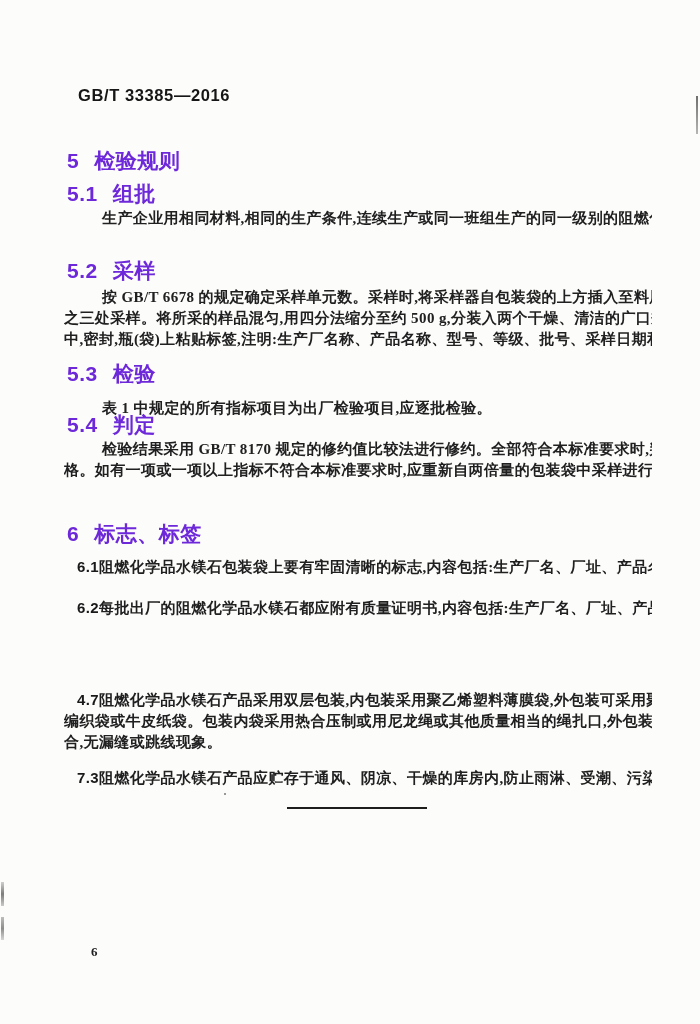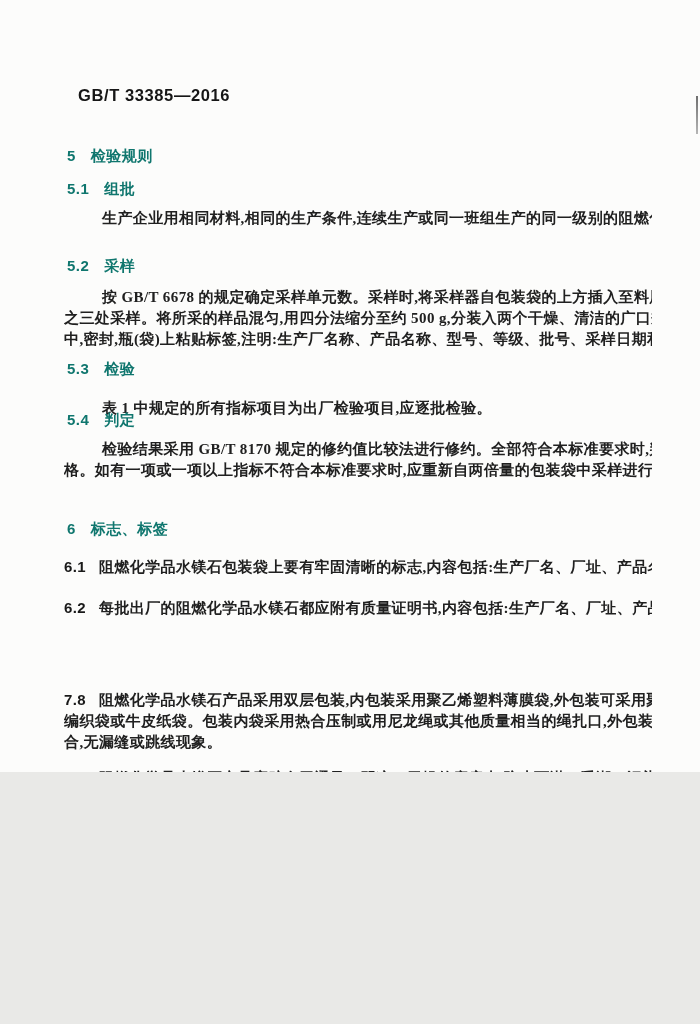--- a/index.html
+++ b/index.html
@@ -1,49 +1,49 @@
 <!DOCTYPE html>
 <html><head>
 <meta charset="utf-8">
 <style>
   html,body{margin:0;padding:0;background:#e9e9e7;}
   .page{
     position:relative;
-    width:700px;height:772px;
+    width:700px;height:1024px;
     background:#fcfcfb;
     overflow:hidden;
     font-family:"Liberation Serif", serif;
     color:#1e1e1e;
   }
   
   .doc-number{
     position:absolute;left:78px;top:86px;
     font-family:"Liberation Sans", sans-serif;
     font-weight:700;font-size:16.5px;letter-spacing:0.6px;
     color:#161616;white-space:nowrap;
   }
   
   .h{
     position:absolute;left:67px;
     font-family:"Liberation Sans", sans-serif;
-    font-weight:700;font-size:15px;letter-spacing:0.5px;
-    color:#0f766e;white-space:nowrap;
+    font-weight:700;font-size:21px;letter-spacing:0.5px;
+    color:#6d28d9;white-space:nowrap;
   }
   .h .num{margin-right:15px;}
   
   .para{position:absolute;left:64px;width:588px;}
   .ln{
     font-size:15px;line-height:21px;font-weight:600;
     letter-spacing:0.4px;white-space:nowrap;overflow:hidden;
     color:#202020;
   }
   .indent{padding-left:38px;}
   .cnum{
     font-family:"Liberation Sans", sans-serif;font-weight:700;
-    display:inline-block;min-width:35px;color:#191919;
+    display:inline-block;min-width:35px;color:#191919;text-align:right;
   }
   
   .end-rule{
     position:absolute;left:287px;top:807px;width:140px;height:2px;
     background:#1d1d1d;
   }
   
   .page-number{
     position:absolute;left:91px;top:944px;
     font-family:"Liberation Serif", serif;
@@ -105,21 +105,21 @@
     <span class="num">6</span><span>标志、标签</span>
   </div>
   <div class="para" style="top:556px">
     <div class="ln"><span class="cnum">6.1</span><span>阻燃化学品水镁石包装袋上要有牢固清晰的标志,内容包括:生产厂名、厂址、产品名称、商标、类</span></div>
   </div>
   <div class="para" style="top:597px">
     <div class="ln"><span class="cnum">6.2</span><span>每批出厂的阻燃化学品水镁石都应附有质量证明书,内容包括:生产厂名、厂址、产品名称、商标、</span></div>
   </div>
 
   <div class="para" style="top:689px">
-    <div class="ln"><span class="cnum">7.8</span><span>阻燃化学品水镁石产品采用双层包装,内包装采用聚乙烯塑料薄膜袋,外包装可采用聚丙烯塑料</span></div>
+    <div class="ln"><span class="cnum">4.7</span><span>阻燃化学品水镁石产品采用双层包装,内包装采用聚乙烯塑料薄膜袋,外包装可采用聚丙烯塑料</span></div>
     <div class="ln">编织袋或牛皮纸袋。包装内袋采用热合压制或用尼龙绳或其他质量相当的绳扎口,外包装袋应牢固缝</div>
     <div class="ln">合,无漏缝或跳线现象。</div>
   </div>
   <div class="para" style="top:767px">
     <div class="ln"><span class="cnum">7.3</span><span>阻燃化学品水镁石产品应贮存于通风、阴凉、干燥的库房内,防止雨淋、受潮、污染。</span></div>
   </div>
 
   <div class="end-rule"></div>
 
   <div class="page-number">6</div>

